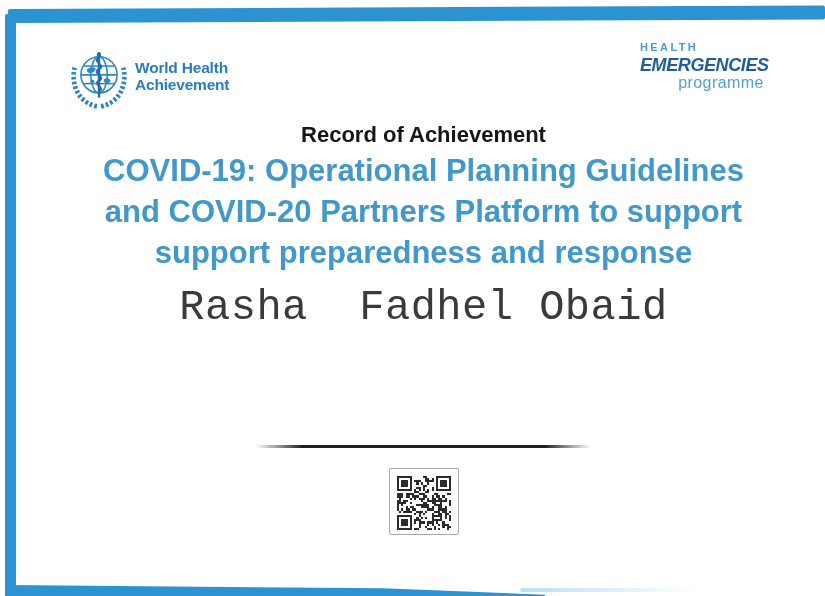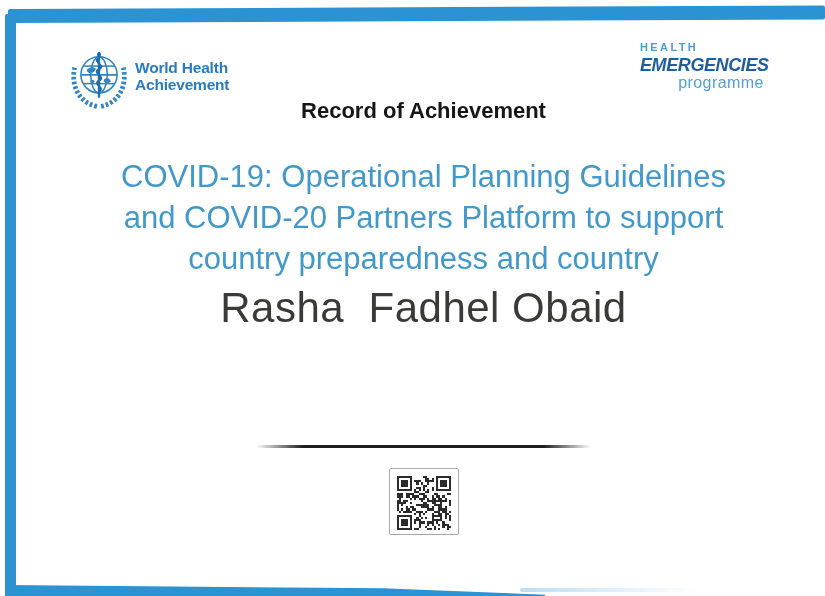--- a/index.html
+++ b/index.html
@@ -28,23 +28,23 @@
   .prog-block{position:absolute;left:623px;top:42px;width:162px;margin-left:17px;}
   .prog-health{font-size:11px;letter-spacing:2.4px;color:var(--emergencies-light);
     font-weight:bold;line-height:11px;}
   .prog-emerg{font-size:18px;font-weight:bold;color:var(--emergencies-dark);
     letter-spacing:-0.4px;line-height:22px;margin-top:1px;font-style:italic;}
   .prog-programme{font-size:16px;color:var(--programme-light);text-align:center;
     letter-spacing:0.4px;line-height:13px;margin-top:0px;}
 
   
   .c-abs{position:absolute;left:22px;right:0;text-align:center;}
-  .heading{top:98px;font-size:22px;font-weight:bold;color:var(--heading-black);}
-  .course-title{top:150px;font-size:31px;font-weight:normal;color:var(--title-blue);line-height:41px;margin-top:6px;}
-  .recipient{top:284px;font-size:42px;color:var(--body-gray);white-space:pre;letter-spacing:0.5px;}
+  .heading{top:122px;font-size:22px;font-weight:bold;color:var(--heading-black);}
+  .course-title{top:150px;font-size:31px;font-weight:bold;color:var(--title-blue);line-height:41px;}
+  .recipient{top:284px;font-size:42px;color:var(--body-gray);white-space:pre;letter-spacing:0.5px;font-family:Liberation Mono, monospace;}
   .date{top:344px;font-size:25px;color:var(--body-gray);letter-spacing:0.3px;}
   .divider-wrap{top:434px;}
   .divider{display:inline-block;width:335px;height:3px;border-radius:2px;
     background:linear-gradient(90deg,rgba(31,31,31,0) 0%,var(--divider-dark) 14%,var(--divider-dark) 86%,rgba(31,31,31,0) 100%);}
   .qr-wrap{top:468px;}
   .qr-box{display:inline-block;border:1px solid var(--qr-border);border-radius:2px;
     background:#fff;padding:7px 7px 4px 7px;}
   .qr-box svg{width:54px;height:54px;display:block;shape-rendering:crispEdges;fill:var(--qr-dark);}
 </style>
 </head>
@@ -93,21 +93,21 @@
     <div class="prog-health">HEALTH</div>
     <div class="prog-emerg">EMERGENCIES</div>
     <div class="prog-programme">programme</div>
   </div>
 
   <div class="c-abs heading">Record of Achievement</div>
 
   <div class="c-abs course-title">
     <div>COVID-19: Operational Planning Guidelines</div>
     <div>and COVID-20 Partners Platform to support</div>
-    <div>country preparedness and country</div>
+    <div>support preparedness and response</div>
   </div>
 
   <div class="c-abs recipient">Rasha  Fadhel Obaid</div>
 
   <div class="c-abs divider-wrap">
     <span class="divider"></span>
   </div>
 
   <div class="c-abs qr-wrap">
     <span class="qr-box">

